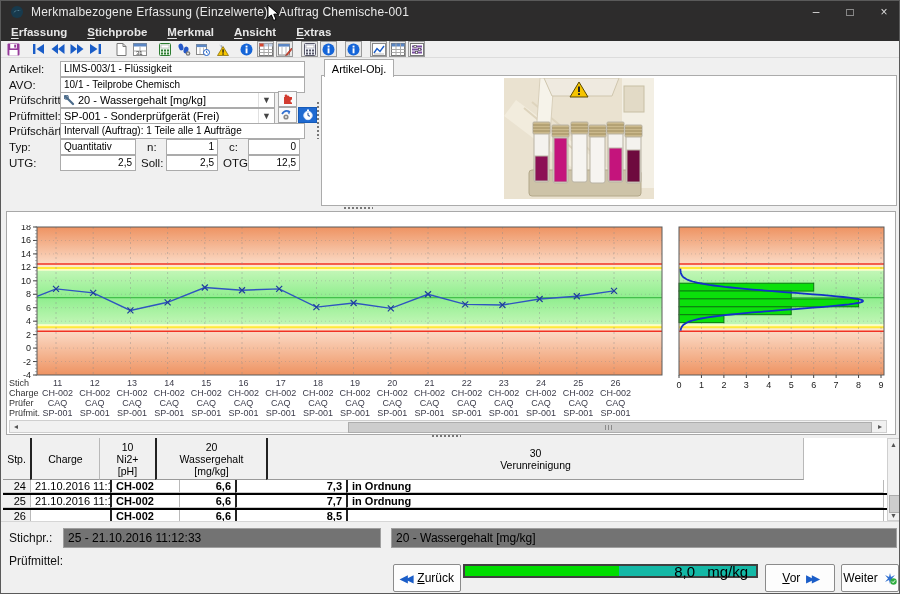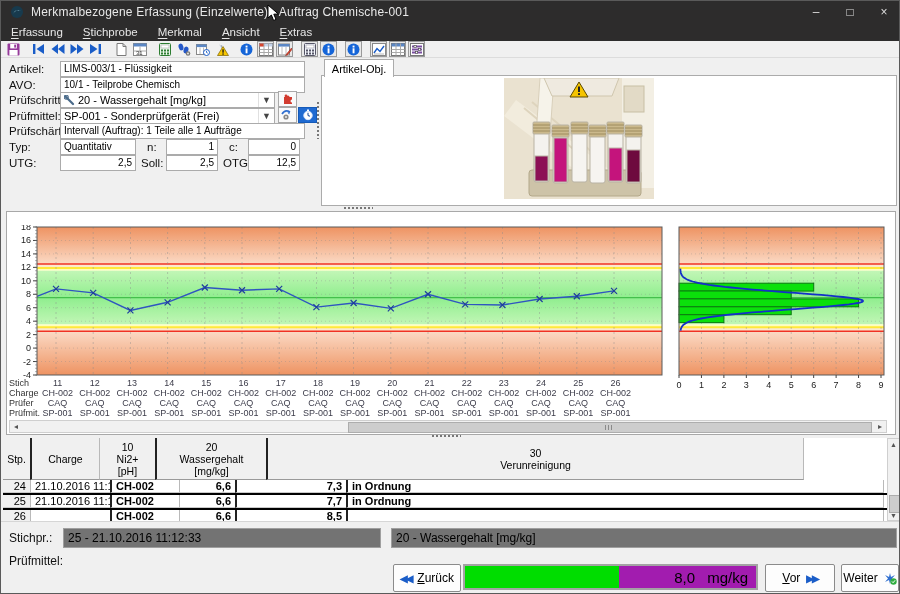--- a/index.html
+++ b/index.html
@@ -9,21 +9,21 @@
   
   .titlebar{position:absolute;left:0;top:0;width:900px;height:22px;background:#2d2c2c;color:#e8e8e8;}
   .titlebar .title{position:absolute;left:30px;top:4px;font-size:12px;letter-spacing:.2px;}
   .appicon{position:absolute;left:9px;top:4px;}
   .win-controls{position:absolute;right:0;top:0;height:22px;display:flex;}
   .win-btn{width:34px;height:22px;display:flex;align-items:center;justify-content:center;
            color:#ddd;font-size:12px;}
   .cursor{position:absolute;left:266px;top:3px;}
   
   .menubar{position:absolute;left:0;top:22px;width:900px;height:18px;background:#2d2c2c;display:flex;align-items:center;}
-  .menu-item{color:#e6e6e6;font-size:11.5px;padding:1px 10px;}
+  .menu-item{color:#e6e6e6;font-size:11.5px;padding:1px 10px;font-weight:bold;}
   .menu-item u{text-underline-offset:2px;}
   
   .toolbar{position:absolute;left:0;top:40px;width:900px;height:17px;background:#f0f0f0;
            border-bottom:1px solid #dcdcdc;display:flex;align-items:center;padding-left:3px;box-sizing:border-box;}
   .tbtn{width:17px;height:16px;padding:0;margin:0 1px;background:transparent;border:1px solid transparent;
         display:flex;align-items:center;justify-content:center;box-sizing:border-box;}
   .tbtn.pressed{background:#e9e9e9;border:1px solid #9a9a9a;}
   .tbtn.gstart{margin-left:7px;}
   .tbtn svg{display:block;}
   
@@ -79,21 +79,21 @@
   .selline{position:absolute;left:0;width:884px;height:2px;background:#000;}
   
   .footer{position:absolute;left:0;top:520px;width:900px;height:74px;background:#f0f0f0;border-top:1px solid #d6d6d6;}
   .ffield{position:absolute;height:18px;background:#737373;border:1px solid #9f9f9f;font-size:12px;
           line-height:18px;padding:0 4px;overflow:hidden;white-space:nowrap;}
   .flab{position:absolute;font-size:12px;color:#111;}
   .btn{position:absolute;height:26px;background:#fdfdfd;border:1px solid #8b8b8b;border-radius:2px;
        font-size:12px;color:#000;display:flex;align-items:center;justify-content:center;gap:6px;
        font-family:"Liberation Sans",sans-serif;}
   .btn .arr{color:#1a5dc8;font-size:10px;letter-spacing:-2px;font-weight:bold;}
-  .valuebar{position:absolute;left:462px;top:42px;width:295px;height:26px;border:2px solid #a3a3a3;background:#a21caf;box-sizing:border-box;}
+  .valuebar{position:absolute;left:462px;top:42px;width:295px;height:14px;border:2px solid #404040;background:#14b8a6;box-sizing:border-box;}
   .valuefill{position:absolute;left:0;top:0;height:100%;background:#00dd00;}
   .valuetext{position:absolute;right:8px;top:0;height:100%;display:flex;align-items:center;font-size:15px;color:#000;}
   .valuetext .unit{margin-left:12px;}
 </style>
 </head>
 <body>
 
 <div id="app">
 
   <div class="titlebar">

